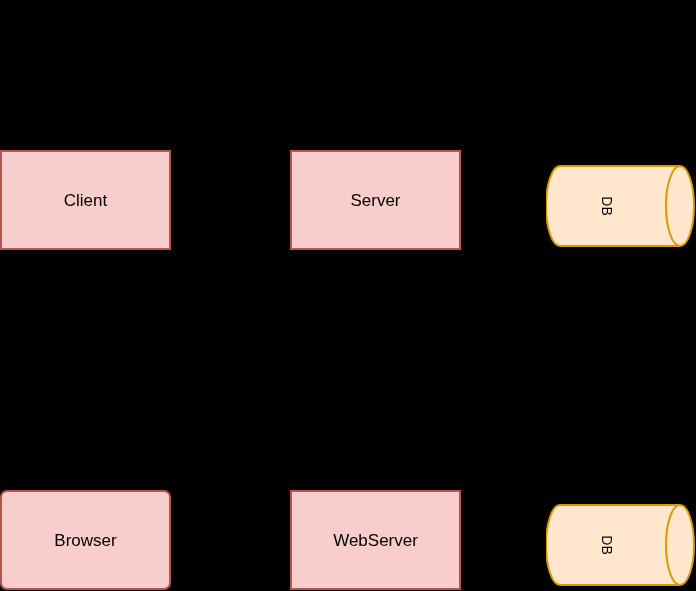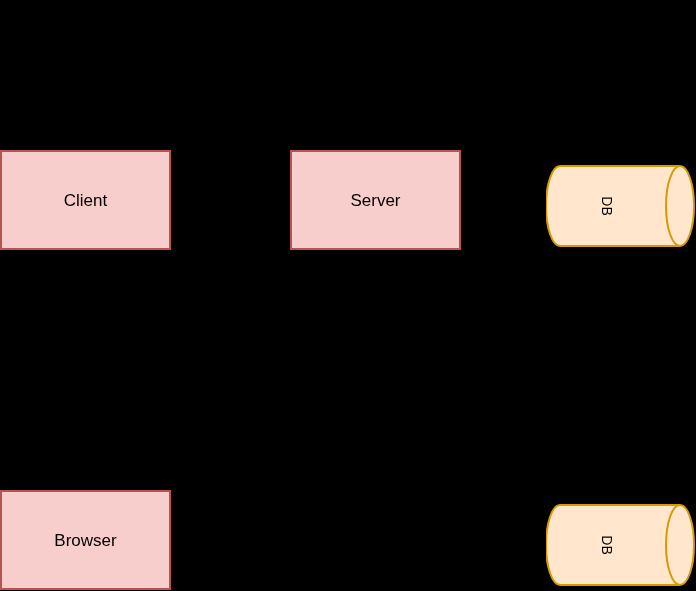--- a/index.html
+++ b/index.html
@@ -64,24 +64,27 @@
   </div>
 
   <div class="cylinder" style="left:546px; top:165px;">
     <svg width="149" height="82" viewBox="0 0 149 82">
       <path class="cyl-body" d="M 134 1 L 14 1 A 14 40 0 0 0 14 81 L 134 81"></path>
       <ellipse class="cyl-body" cx="134" cy="41" rx="14" ry="40"></ellipse>
       <text class="cyl-label" x="61" y="41" text-anchor="middle" dominant-baseline="central" transform="rotate(90 61 41)">DB</text>
     </svg>
   </div>
 
-  <div class="box" style="left:0px; top:490px; width:171px; height:100px;">
+  <div class="box" style="left:0px; top:490px; width:171px; height:100px;border-radius:7px;">
     <span class="box-label">Browser</span>
   </div>
 
+  <div class="box" style="left:290px; top:490px; width:171px; height:100px;">
+    <span class="box-label">WebServer</span>
+  </div>
 
   <div class="cylinder" style="left:546px; top:504px;">
     <svg width="149" height="82" viewBox="0 0 149 82">
       <path class="cyl-body" d="M 134 1 L 14 1 A 14 40 0 0 0 14 81 L 134 81"></path>
       <ellipse class="cyl-body" cx="134" cy="41" rx="14" ry="40"></ellipse>
       <text class="cyl-label" x="61" y="41" text-anchor="middle" dominant-baseline="central" transform="rotate(90 61 41)">DB</text>
     </svg>
   </div>
 
 </div>

